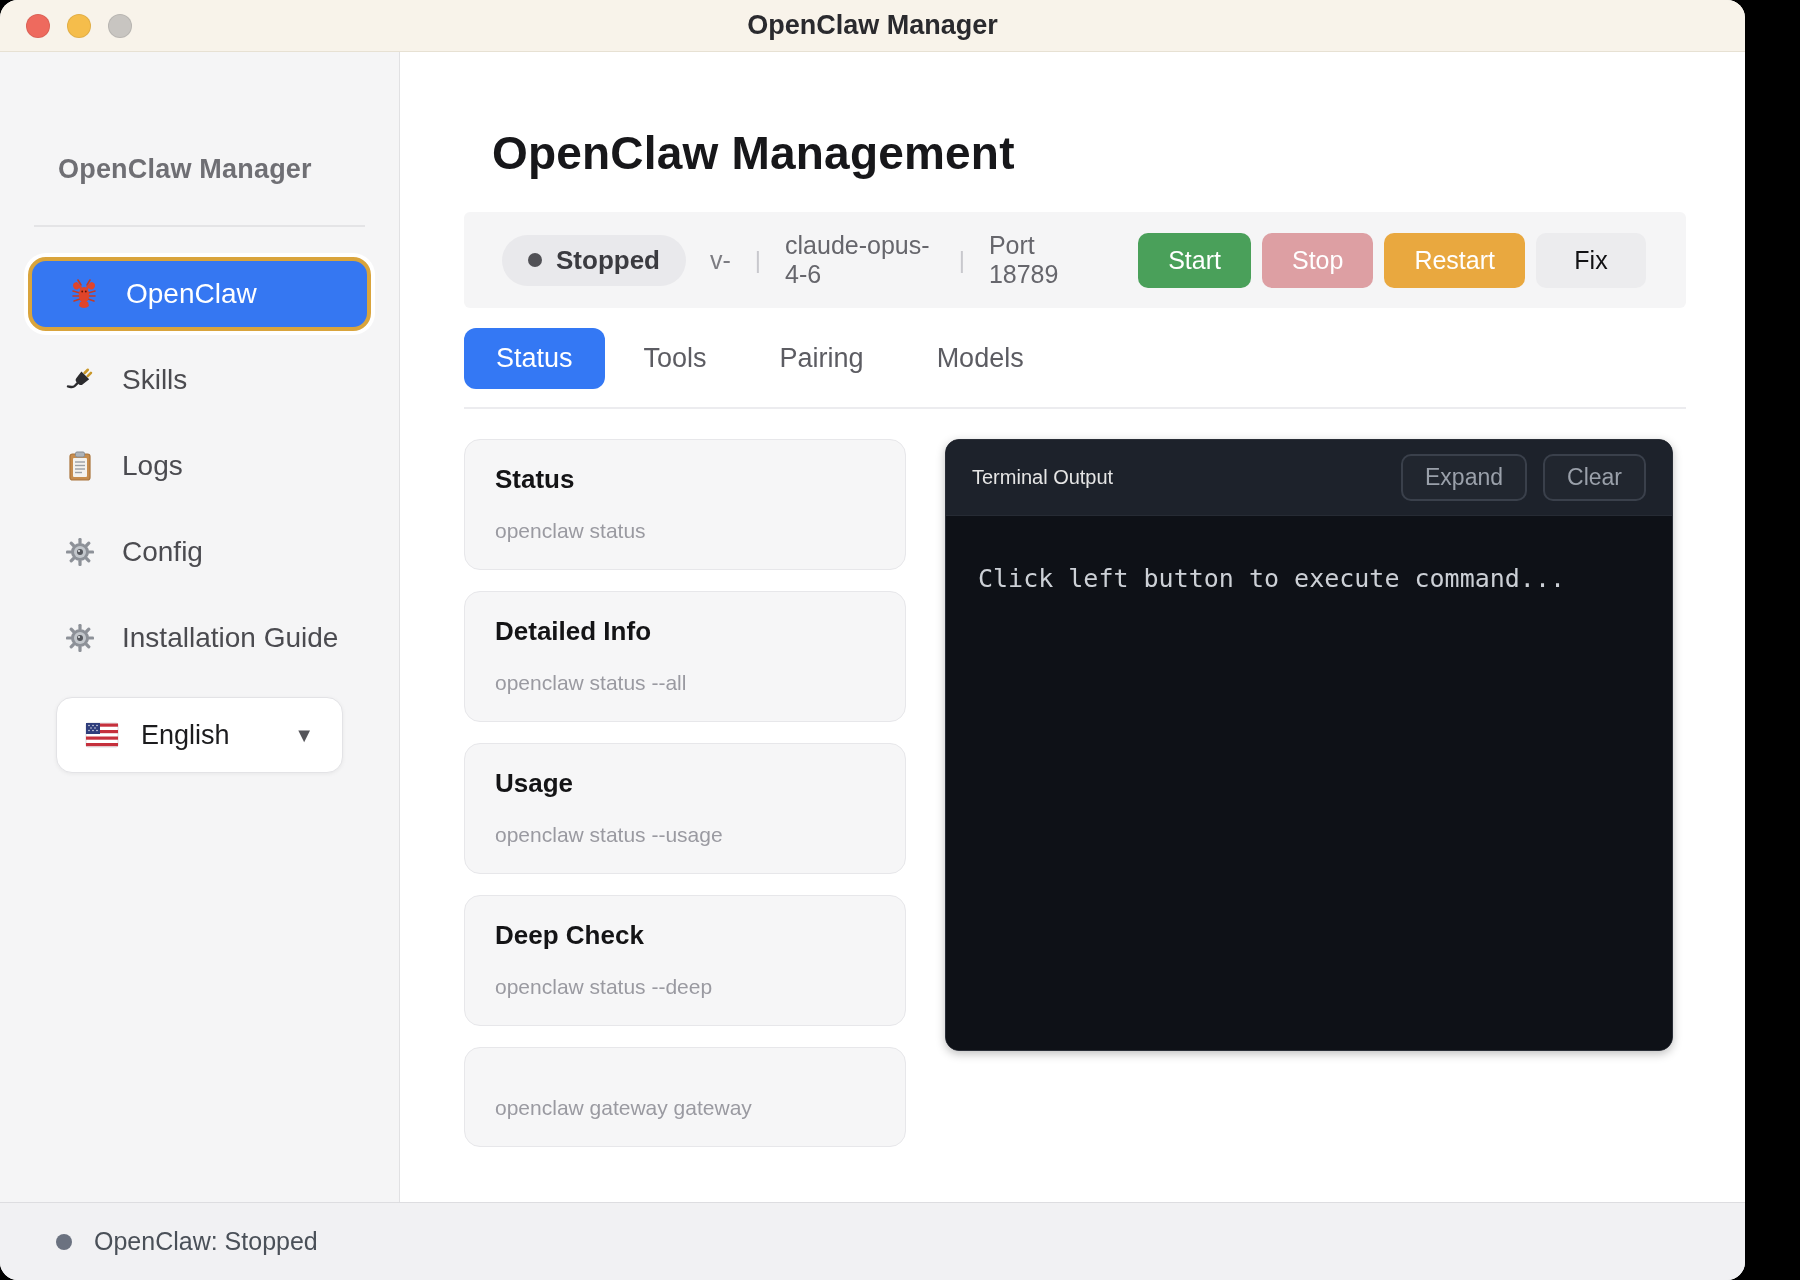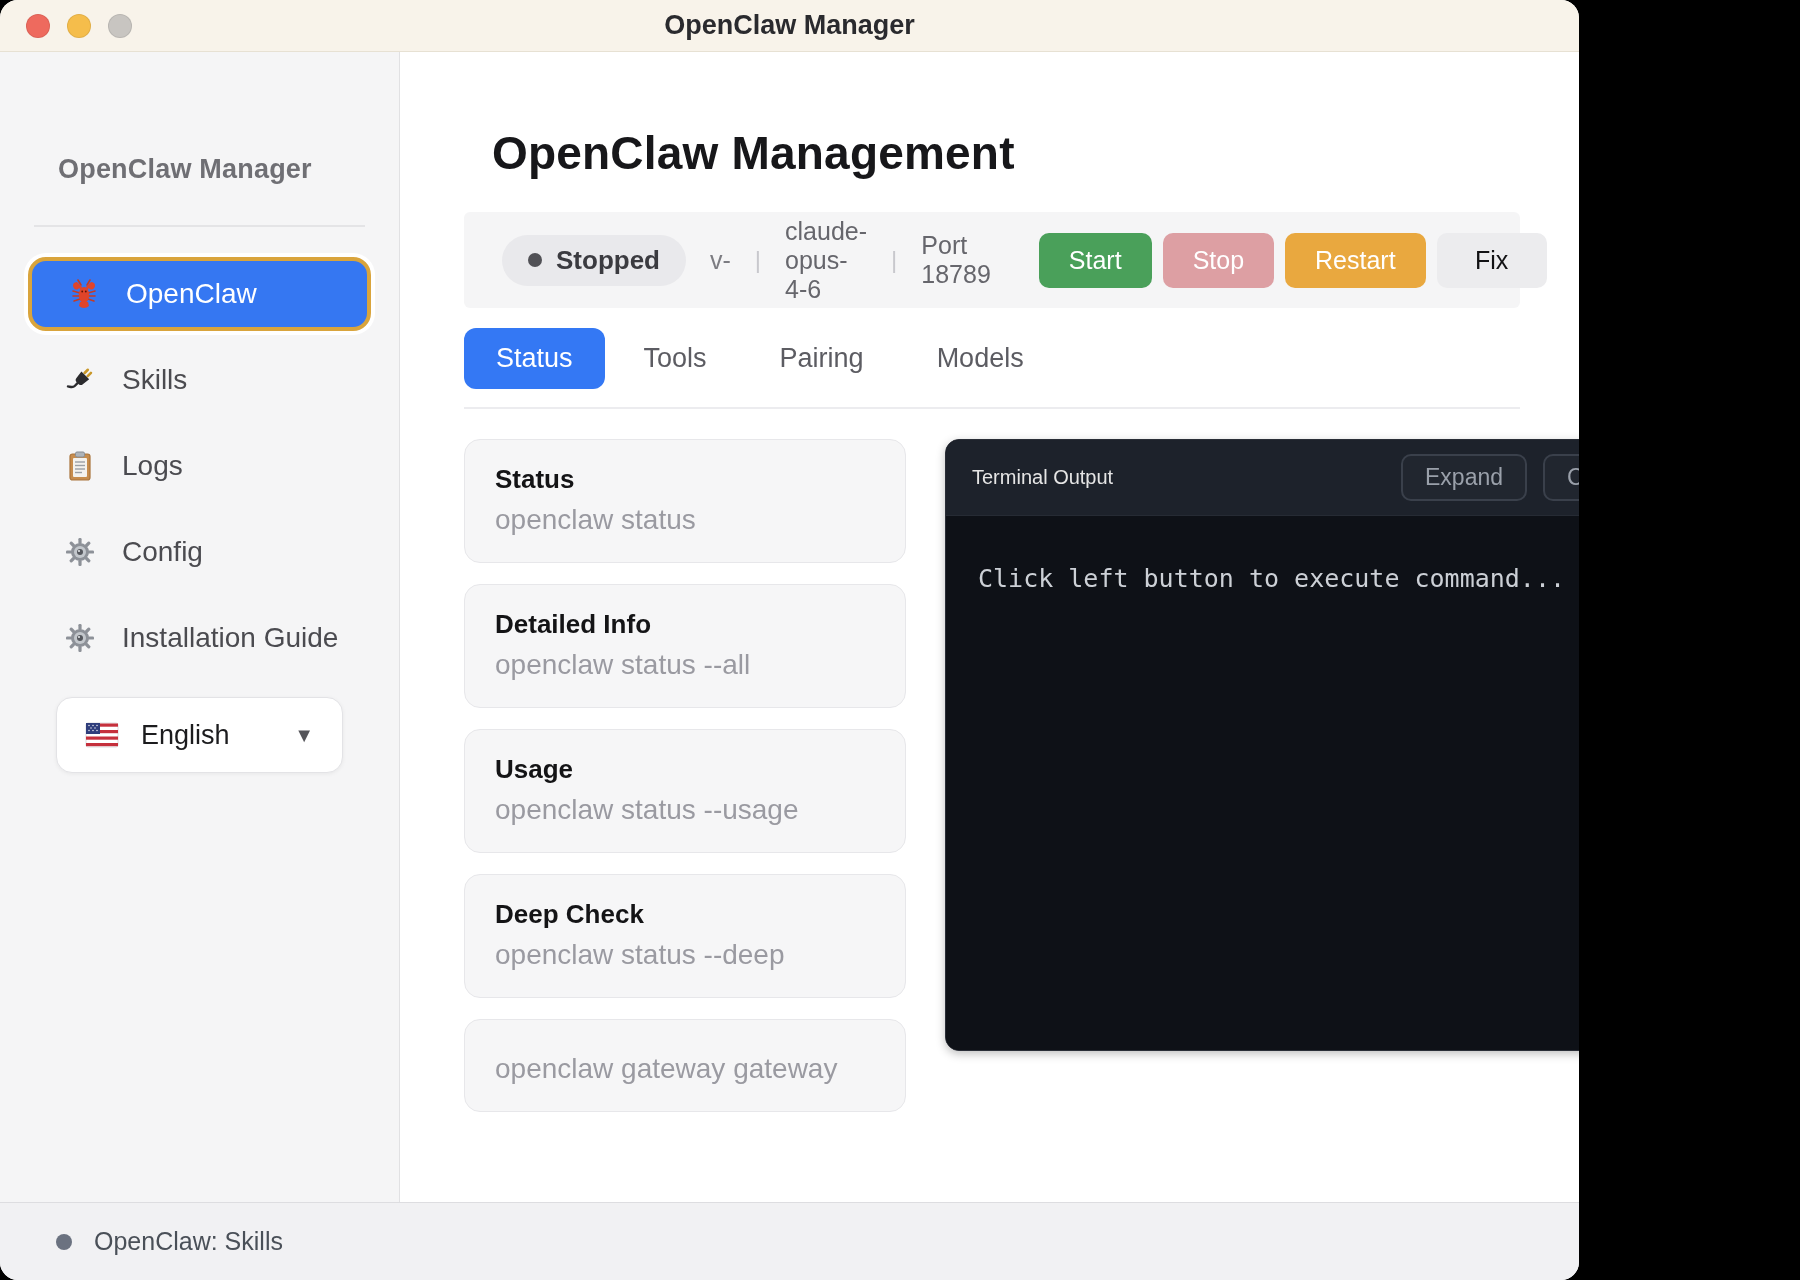--- a/index.html
+++ b/index.html
@@ -3,21 +3,21 @@
 <meta charset="utf-8">
 <style>
   * { box-sizing: border-box; margin: 0; padding: 0; }
   html, body { width: 1800px; height: 1280px; }
   body {
     background: #000;
     font-family: "Liberation Sans", sans-serif;
     -webkit-font-smoothing: antialiased;
   }
   .window {
-    width: 1579px; height: 1280px;
+    width: 1745px; height: 1280px;
     background: #ffffff;
     border-radius: 18px;
     overflow: hidden;
     display: flex; flex-direction: column;
   }
 
   
   .titlebar {
     flex: 0 0 52px;
     background: #f8f3ea;
@@ -151,21 +151,21 @@
 
   .cards { flex: 0 0 442px; display: flex; flex-direction: column; gap: 21px; }
   .card {
     background: #f6f6f7;
     border: 1px solid #e7e7ea;
     border-radius: 16px;
     padding: 24px 30px 26px 30px;
     cursor: pointer;
   }
   .card-title { font-size: 26px; font-weight: 600; color: #141416; }
-  .card-cmd { margin-top: 9px; font-size: 28px; color: #9a9aa1; }
+  .card-cmd { margin-top: 24px; font-size: 21px; color: #9a9aa1; }
 
   .terminal {
     flex: 0 0 728px;
     height: 612px;
     border-radius: 14px;
     overflow: hidden;
     display: flex; flex-direction: column;
     box-shadow: 0 3px 10px rgba(0,0,0,0.25);
     border: 1px solid #2a2e37;
     background: #0e1117;
@@ -431,16 +431,16 @@
             <span>Click left button to execute command...</span>
           </div>
         </div>
 
       </div>
     </main>
   </div>
 
   <footer class="statusbar">
     <span class="footer-dot"></span>
-    <span>OpenClaw: Skills</span>
+    <span>OpenClaw: Stopped</span>
   </footer>
 
 </div>
 
 </body></html>

